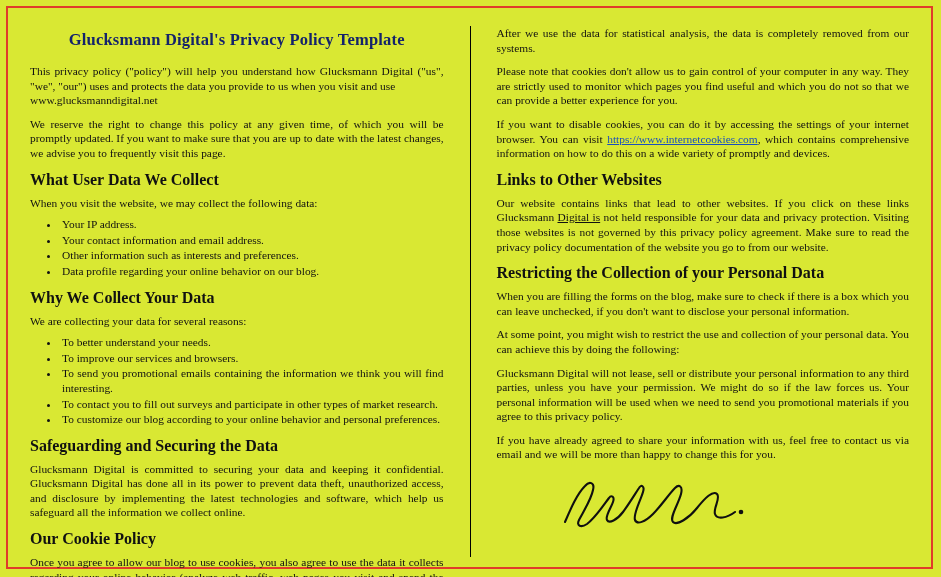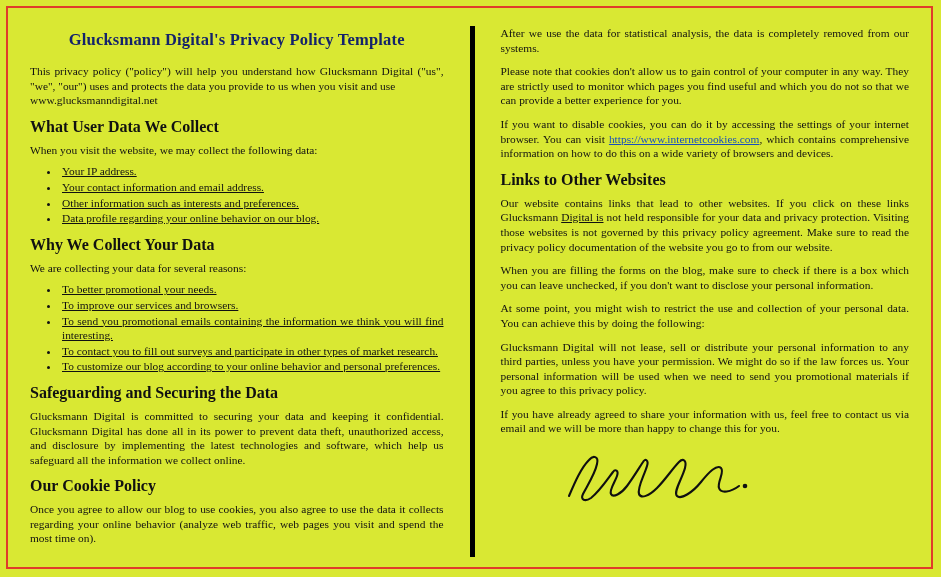--- a/index.html
+++ b/index.html
@@ -38,21 +38,21 @@
     box-sizing: border-box;
     position: relative;
   }
   .col-left {
     width: 50%;
     padding-right: 26px;
   }
   .col-right {
     width: 50%;
     padding-left: 26px;
-    border-left: 5px solid #000000;
+    border-left: 1px solid #000000;
   }
   h1.doc-title {
     font-family: "Liberation Serif", serif;
     font-size: 16.5px;
     font-weight: bold;
     text-align: center;
     margin: 4px 0 14px 0;
     color: #14236b;
     letter-spacing: 0.2px;
   }
@@ -77,21 +77,20 @@
     padding-left: 30px;
     list-style: disc;
   }
   ul.bullets li {
     font-size: 11.4px;
     line-height: 1.28;
     text-align: justify;
     margin-bottom: 1px;
     padding-left: 2px;
     color: #111111;
-    text-decoration: underline;
   }
   .center-url {
     display: block;
     text-align: left;
   }
   a.link {
     color: #1a4fbd;
   }
   a.link.plain {
     color: #111111;
@@ -114,64 +113,66 @@
   <div class="columns">
 
     <div class="col col-left">
       <h1 class="doc-title">Glucksmann Digital's Privacy Policy Template</h1>
 
       <p class="body">
         <span>This privacy policy ("policy") will help you understand how Glucksmann Digital ("us", "we", "our") uses and protects the data you provide to us when you visit and use</span>
         <span class="center-url">www.glucksmanndigital.net</span>
       </p>
 
+      <p class="body">We reserve the right to change this policy at any given time, of which you will be promptly updated. If you want to make sure that you are up to date with the latest changes, we advise you to frequently visit this page.</p>
 
       <h2 class="sec">What User Data We Collect</h2>
       <p class="body tight">When you visit the website, we may collect the following data:</p>
       <ul class="bullets">
         <li>Your IP address.</li>
         <li>Your contact information and email address.</li>
         <li>Other information such as interests and preferences.</li>
         <li>Data profile regarding your online behavior on our blog.</li>
       </ul>
 
       <h2 class="sec">Why We Collect Your Data</h2>
       <p class="body tight">We are collecting your data for several reasons:</p>
       <ul class="bullets">
-        <li>To better promotional your needs.</li>
+        <li>To better understand your needs.</li>
         <li>To improve our services and browsers.</li>
         <li>To send you promotional emails containing the information we think you will find interesting.</li>
         <li>To contact you to fill out surveys and participate in other types of market research.</li>
         <li>To customize our blog according to your online behavior and personal preferences.</li>
       </ul>
 
       <h2 class="sec">Safeguarding and Securing the Data</h2>
       <p class="body">Glucksmann Digital is committed to securing your data and keeping it confidential. Glucksmann Digital has done all in its power to prevent data theft, unauthorized access, and disclosure by implementing the latest technologies and software, which help us safeguard all the information we collect online.</p>
 
       <h2 class="sec">Our Cookie Policy</h2>
       <p class="body">Once you agree to allow our blog to use cookies, you also agree to use the data it collects regarding your online behavior (analyze web traffic, web pages you visit and spend the most time on).</p>
 
     </div>
 
     <div class="col col-right">
       <p class="body">After we use the data for statistical analysis, the data is completely removed from our systems.</p>
       <p class="body">Please note that cookies don't allow us to gain control of your computer in any way. They are strictly used to monitor which pages you find useful and which you do not so that we can provide a better experience for you.</p>
 
       <p class="body">
         <span>If you want to disable cookies, you can do it by accessing the settings of your internet browser. You can visit</span>
-        <a class="link" href="#">https://www.internetcookies.com</a><span>, which contains comprehensive information on how to do this on a wide variety of browsers and devices.</span>
+        <a class="link" href="#">https://www.internetcookies.com</a><span>, which contains comprehensive information on how to do this on a wide variety of promptly and devices.</span>
       </p>
 
       <h2 class="sec">Links to Other Websites</h2>
       <p class="body">
         <span>Our website contains links that lead to other websites. If you click on these links Glucksmann</span>
         <a class="link plain" href="#">Digital  is</a>
         <span>not held responsible for your data and privacy protection. Visiting those websites is not governed by this privacy policy agreement. Make sure to read the privacy policy documentation of the website you go to from our website.</span>
       </p>
 
+      <h2 class="sec">Restricting the Collection of your Personal Data</h2>
       <p class="body">When you are filling the forms on the blog, make sure to check if there is a box which you can leave unchecked, if you don't want to disclose your personal information.</p>
       <p class="body">At some point, you might wish to restrict the use and collection of your personal data. You can achieve this by doing the following:</p>
       <p class="body">Glucksmann Digital will not lease, sell or distribute your personal information to any third parties, unless you have your permission. We might do so if the law forces us. Your personal information will be used when we need to send you promotional materials if you agree to this privacy policy.</p>
       <p class="body">If you have already agreed to share your information with us, feel free to contact us via email and we will be more than happy to change this for you.</p>
 
       <div class="sig">
         <svg width="240" height="56" viewBox="0 0 240 56" fill="none" xmlns="http://www.w3.org/2000/svg">
           <path d="M10 44 C16 30, 22 16, 30 8 C34 3, 40 4, 38 12 C36 22, 28 34, 24 42 C21 48, 26 50, 32 46 C40 40, 48 28, 54 20 C56 17, 60 18, 58 24 C56 30, 50 38, 52 42 C54 46, 62 42, 68 34 C74 26, 80 16, 84 10 C86 6, 90 8, 88 14 C85 24, 78 36, 80 42 C82 47, 90 44, 98 36 C106 28, 114 16, 120 10 C124 6, 128 8, 126 16 C123 27, 114 40, 118 44 C122 48, 134 40, 142 30 C150 20, 158 12, 162 16 C166 20, 158 30, 160 36 C162 42, 172 40, 180 34" stroke="#101010" stroke-width="2.1" stroke-linecap="round" stroke-linejoin="round"></path>
           <circle cx="186" cy="34" r="2.3" fill="#101010"></circle>
         </svg>

